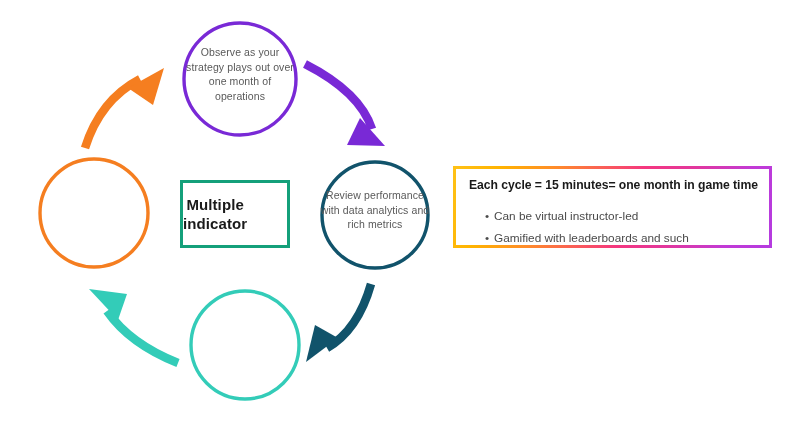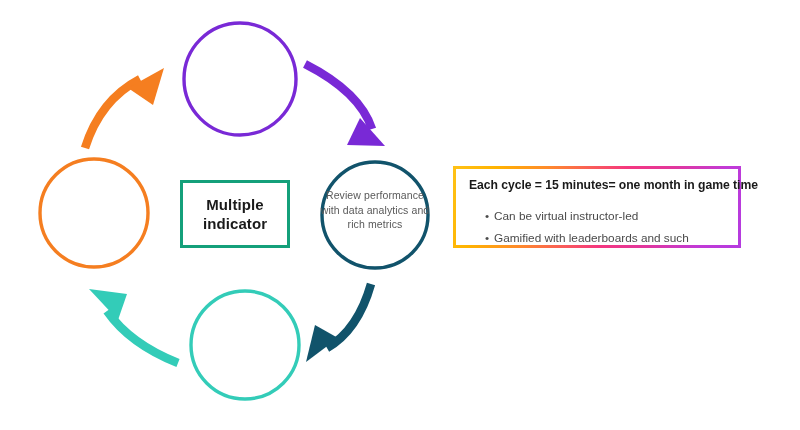--- a/index.html
+++ b/index.html
@@ -49,37 +49,36 @@
     position: absolute;
     left: 180px;
     top: 180px;
     width: 110px;
     height: 68px;
     border: 3px solid #14a07a;
     background: #ffffff;
     box-sizing: border-box;
     display: flex;
     align-items: center;
-    justify-content: center;
   }
   .center-box-label {
     text-align: center;
     font-weight: bold;
     font-size: 15px;
     line-height: 19px;
     color: #1a1a1a;
     letter-spacing: 0.1px;
   }
 
   
   .callout {
     position: absolute;
     left: 453px;
     top: 166px;
-    width: 288px;
+    width: 319px;
     height: 82px;
     box-sizing: border-box;
     padding: 3px;
     background: linear-gradient(110deg,
         #ffc217 0%,
         #ffb300 14%,
         #ff8a2b 30%,
         #f5377f 55%,
         #e1379e 70%,
         #c23ad6 86%,
@@ -147,20 +146,21 @@
       <path d="M 178 363 Q 130 344 107 311" fill="none" stroke="#33ccb8" stroke-width="8.5" stroke-linecap="butt"></path>
       <path d="M 118 320 L 89 289 L 127 294 Z" fill="#33ccb8"></path>
     </g>
 
     <g>
       <path d="M 85 148 Q 100 100 140 79" fill="none" stroke="#f57e20" stroke-width="8.5" stroke-linecap="butt"></path>
       <path d="M 128 88 L 164 68 L 153 105 Z" fill="#f57e20"></path>
     </g>
   </svg>
 
+  <div class="node-text node-observe">Observe as your strategy plays out over one month of operations</div>
 
   <div class="node-text node-review">Review performance with data analytics and rich metrics</div>
 
 
 
   <div class="center-box">
     <div class="center-box-label">
       <span>Multiple</span><br>
       <span>indicator</span>
     </div>

